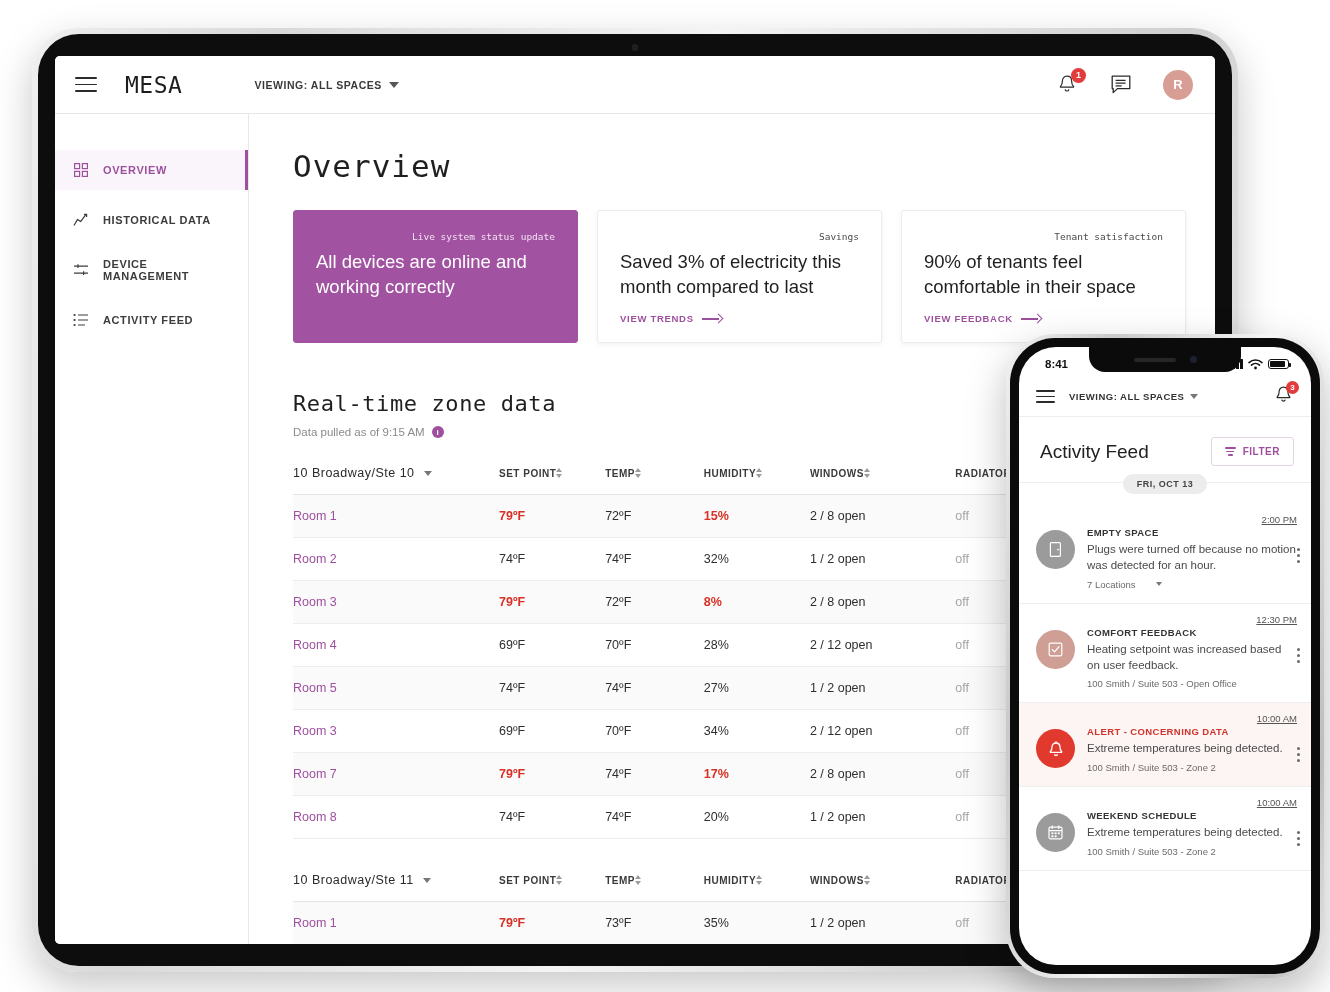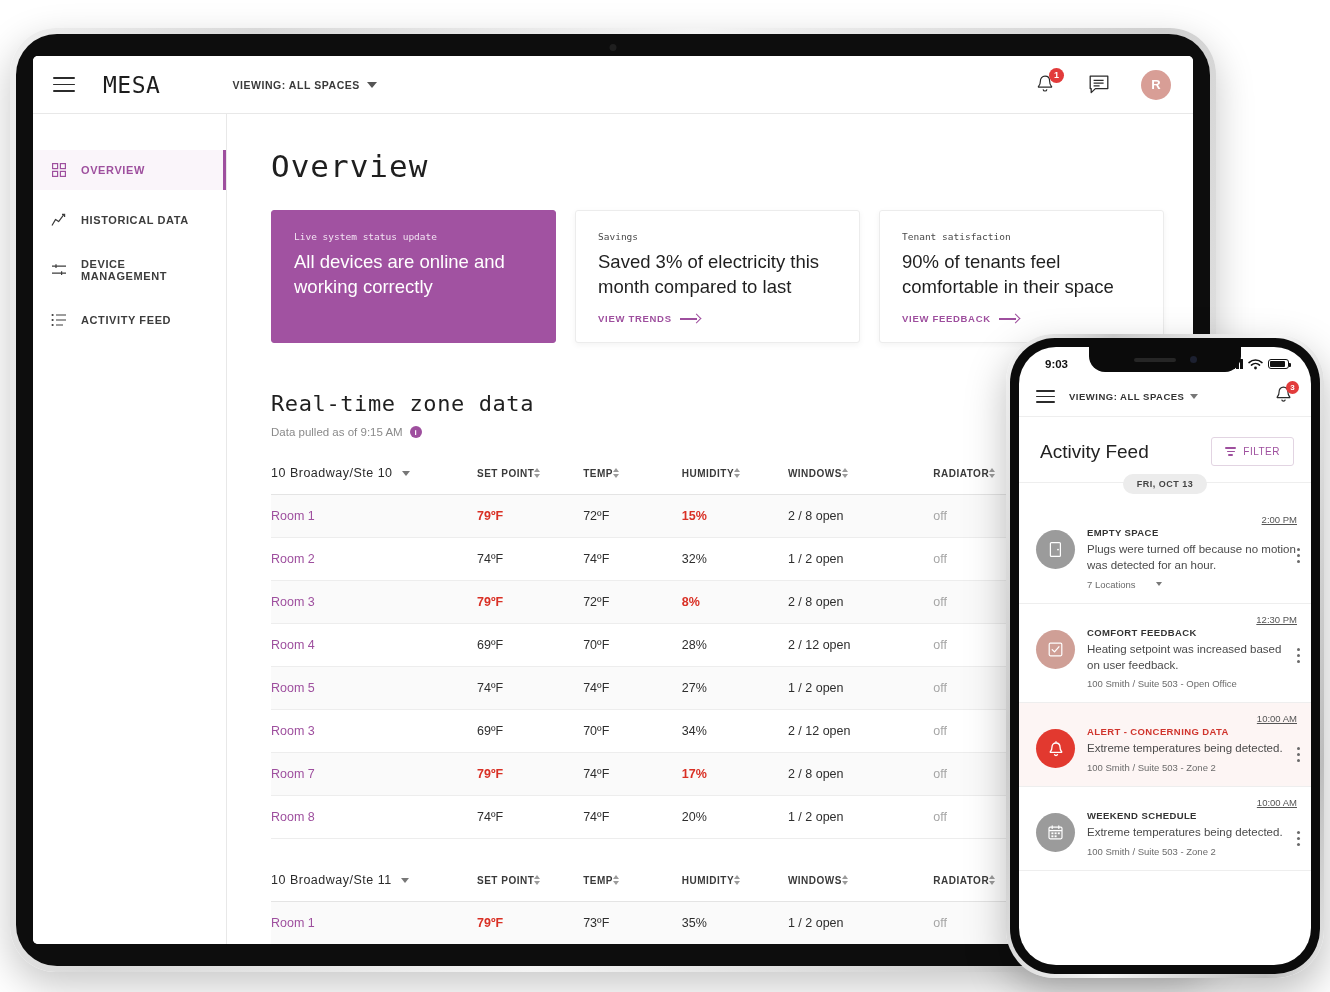--- a/index.html
+++ b/index.html
@@ -7,21 +7,21 @@
   html, body {
     width: 1330px; height: 992px;
     background: #ffffff;
     font-family: "Liberation Sans", sans-serif;
     overflow: hidden;
   }
   .stage { position: relative; width: 1330px; height: 992px; background: #fff; }
 
   
   .tablet {
-    position: absolute; left: 10px; top: 28px;
+    position: absolute; left: 32px; top: 28px;
     width: 1206px; height: 944px;
     background: linear-gradient(100deg,#efefef 0%,#d9d9d9 18%,#f4f4f4 50%,#cfcfcf 84%,#ededed 100%);
     border-radius: 46px;
     padding: 6px;
     box-shadow: 0 14px 38px rgba(0,0,0,.22);
   }
   .tablet-bezel {
     width: 100%; height: 100%;
     background: #0d0d0d;
     border-radius: 41px;
@@ -107,21 +107,21 @@
   .card {
     width: 285px; min-height: 131px;
     background:#fff; border:1px solid #ececec; border-radius:3px;
     padding: 20px 22px 18px 22px;
     box-shadow: 0 2px 6px rgba(0,0,0,.05);
     display:flex; flex-direction:column;
   }
   .card.purple { background:#a152a1; border-color:#a152a1; box-shadow:none; }
   .card-eyebrow {
     font-family:"DejaVu Sans Mono", monospace;
-    font-size:9.5px; color:#4a4a4a; margin-bottom:8px; letter-spacing:0;
+    font-size:9.5px; color:#4a4a4a; margin-bottom:8px; letter-spacing:0;text-align:right;
   }
   .card.purple .card-eyebrow { color:#f3e3f3; }
   .card-head {
     font-size:18.5px; line-height:1.33; color:#1f1f1f; font-weight:400;
   }
   .card.purple .card-head { color:#fff; }
   .card-link {
     margin-top:auto; padding-top:14px;
     font-size:9.5px; font-weight:700; letter-spacing:.7px; color:#9e4f9e;
     display:flex; align-items:center; gap:8px; cursor:pointer;
@@ -209,21 +209,21 @@
   .ph-ham { width:19px; display:flex;flex-direction:column;gap:4px; cursor:pointer;}
   .ph-ham span{display:block;height:1.5px;background:#2b2b2b;border-radius:2px;}
   .ph-viewing { margin-left:14px; font-size:9.5px;font-weight:700;letter-spacing:.5px;color:#333;display:flex;align-items:center;gap:6px;cursor:pointer;}
   .ph-bell { margin-left:auto; position:relative; cursor:pointer;}
   .ph-badge{position:absolute;top:-4px;right:-6px;background:#e23b3b;color:#fff;border-radius:50%;width:13px;height:13px;font-size:8px;font-weight:700;display:flex;align-items:center;justify-content:center;}
 
   .feed-head { padding: 20px 17px 16px 21px; display:flex;align-items:center; }
   .feed-title { font-size:19px; color:#222; font-weight:400; }
   .filter-btn {
     margin-left:auto; border:1px solid #e2d4e2; border-radius:3px;
-    padding: 8px 13px; font-size:10px; font-weight:400; letter-spacing:.5px; color:#9e4f9e;
+    padding: 8px 13px; font-size:10px; font-weight:700; letter-spacing:.5px; color:#9e4f9e;
     display:flex;align-items:center;gap:7px; cursor:pointer; background:#fff;
   }
   .filter-ico{display:flex;flex-direction:column;gap:2.2px;width:11px;}
   .filter-ico i{display:block;height:1.4px;background:#9e4f9e;border-radius:2px;}
   .filter-ico i:nth-child(1){width:11px;} .filter-ico i:nth-child(2){width:8px;margin-left:1.5px;} .filter-ico i:nth-child(3){width:5px;margin-left:3px;}
 
   .day-chip-wrap { display:flex; justify-content:center; padding: 2px 0 10px; border-top:1px solid #eee;}
   .day-chip {
     margin-top:-11px; background:#ececec; color:#444; border-radius:12px;
     padding: 5px 14px; font-size:9px; font-weight:700; letter-spacing:.5px;
@@ -624,21 +624,21 @@
 
   <div class="phone">
     <div class="phone-bezel">
       <div class="phone-screen">
         <div class="notch">
           <span class="speaker"></span>
           <span class="cam"></span>
         </div>
 
         <div class="statusbar">
-          <span>9:03</span>
+          <span>8:41</span>
           <span class="sb-right">
             <span class="bars">
                 <i style="height:4px"></i>
                 <i style="height:6px"></i>
                 <i style="height:8px"></i>
                 <i style="height:10px"></i>
               </span>
             <svg width="15" height="11" viewBox="0 0 15 11">
                 <path d="M1 3.6a9.6 9.6 0 0 1 13 0" fill="none" stroke="#111" stroke-width="1.5" stroke-linecap="round"></path>
                 <path d="M3.4 6.1a6.2 6.2 0 0 1 8.2 0" fill="none" stroke="#111" stroke-width="1.5" stroke-linecap="round"></path>

